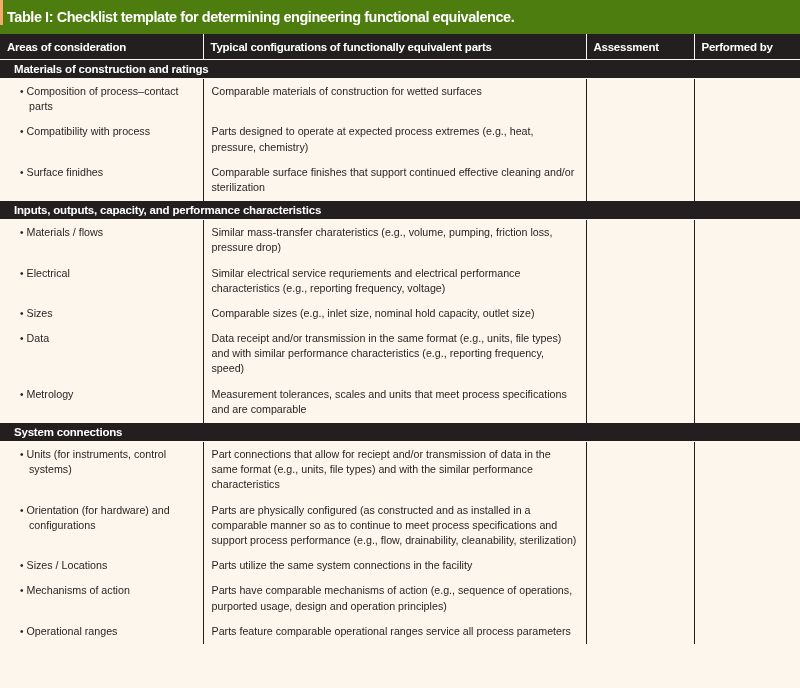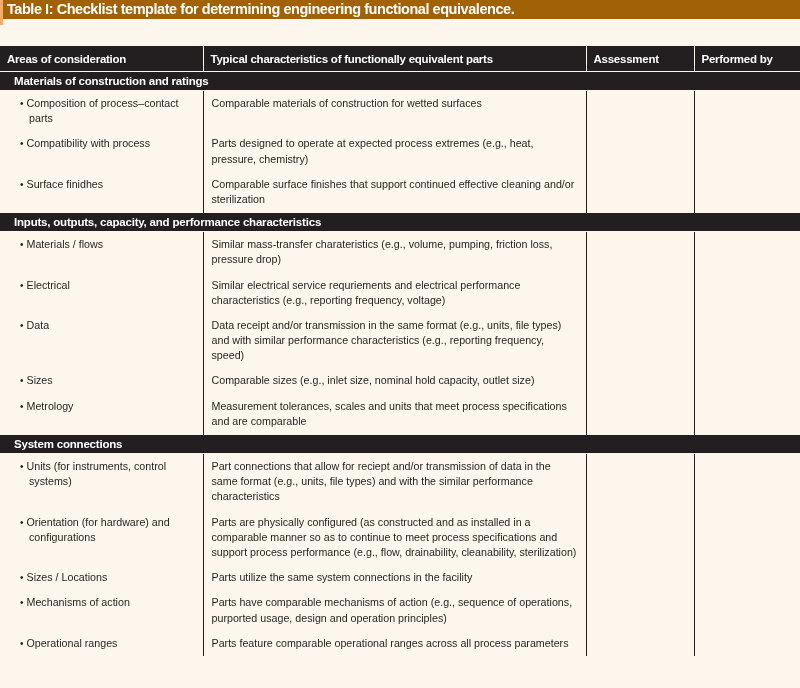--- a/index.html
+++ b/index.html
@@ -13,42 +13,41 @@
   #table-root {
     width: 800px;
     height: 688px;
     overflow: hidden;
     position: relative;
     background: #FDF6EC;
     box-sizing: border-box;
   }
   
   .title-band {
-    background: #a16207;
-    height: 19px;
+    background: #4d7c0f;
+    height: 34px;
     display: flex;
     align-items: center;
     padding: 0 0 0 7px;
     box-sizing: border-box;
   }
   .title-band .title-text {
     color: #FFFFFF;
     font-size: 14.5px;
     font-weight: bold;
     letter-spacing: -0.45px;
     line-height: 1;
     white-space: nowrap;
   }
   
   .tbl {
     width: 800px;
     border-collapse: collapse;
     table-layout: fixed;
     font-size: 11px;
-    margin-top: 27px;
   }
   .tbl col.c-area      { width: 203px; }
   .tbl col.c-char      { width: 383px; }
   .tbl col.c-assess    { width: 108px; }
   .tbl col.c-perf      { width: 106px; }
 
   
   .colhead td {
     background: #231F20;
     color: #FFFFFF;
@@ -127,21 +126,21 @@
   <table class="tbl">
     <colgroup>
       <col class="c-area">
       <col class="c-char">
       <col class="c-assess">
       <col class="c-perf">
     </colgroup>
     <thead>
       <tr class="colhead">
         <td>Areas of consideration</td>
-        <td>Typical characteristics of functionally equivalent parts</td>
+        <td>Typical configurations of functionally equivalent parts</td>
         <td>Assessment</td>
         <td class="last">Performed by</td>
       </tr>
     </thead>
     <tbody id="table-body">
         <tr class="sectionbar">
           <td colspan="4">Materials of construction and ratings</td>
         </tr>
         <tr class="body-row">
           <td class="cell-area">
@@ -181,31 +180,31 @@
         <tr class="body-row">
           <td class="cell-area">
             <span class="bullet-line"><span class="bullet-dot">•</span><span>Electrical</span></span>
           </td>
           <td class="cell-char">Similar electrical service requriements and electrical performance characteristics (e.g., reporting frequency, voltage)</td>
           <td class="cell-assess"></td>
           <td class="cell-perf"></td>
         </tr>
         <tr class="body-row">
           <td class="cell-area">
+            <span class="bullet-line"><span class="bullet-dot">•</span><span>Sizes</span></span>
+          </td>
+          <td class="cell-char">Comparable sizes (e.g., inlet size, nominal hold capacity, outlet size)</td>
+          <td class="cell-assess"></td>
+          <td class="cell-perf"></td>
+        </tr>
+        <tr class="body-row">
+          <td class="cell-area">
             <span class="bullet-line"><span class="bullet-dot">•</span><span>Data</span></span>
           </td>
           <td class="cell-char">Data receipt and/or transmission in the same format (e.g., units, file types) and with similar performance characteristics (e.g., reporting frequency, speed)</td>
-          <td class="cell-assess"></td>
-          <td class="cell-perf"></td>
-        </tr>
-        <tr class="body-row">
-          <td class="cell-area">
-            <span class="bullet-line"><span class="bullet-dot">•</span><span>Sizes</span></span>
-          </td>
-          <td class="cell-char">Comparable sizes (e.g., inlet size, nominal hold capacity, outlet size)</td>
           <td class="cell-assess"></td>
           <td class="cell-perf"></td>
         </tr>
         <tr class="body-row">
           <td class="cell-area">
             <span class="bullet-line"><span class="bullet-dot">•</span><span>Metrology</span></span>
           </td>
           <td class="cell-char">Measurement tolerances, scales and units that meet process specifications and are comparable</td>
           <td class="cell-assess"></td>
           <td class="cell-perf"></td>
@@ -242,20 +241,20 @@
             <span class="bullet-line"><span class="bullet-dot">•</span><span>Mechanisms of action</span></span>
           </td>
           <td class="cell-char">Parts have comparable mechanisms of action (e.g., sequence of operations, purported usage, design and operation principles)</td>
           <td class="cell-assess"></td>
           <td class="cell-perf"></td>
         </tr>
         <tr class="body-row">
           <td class="cell-area">
             <span class="bullet-line"><span class="bullet-dot">•</span><span>Operational ranges</span></span>
           </td>
-          <td class="cell-char">Parts feature comparable operational ranges across all process parameters</td>
+          <td class="cell-char">Parts feature comparable operational ranges service all process parameters</td>
           <td class="cell-assess"></td>
           <td class="cell-perf"></td>
         </tr>
       </tbody>
   </table>
 
 </div>
 
 </body></html>

